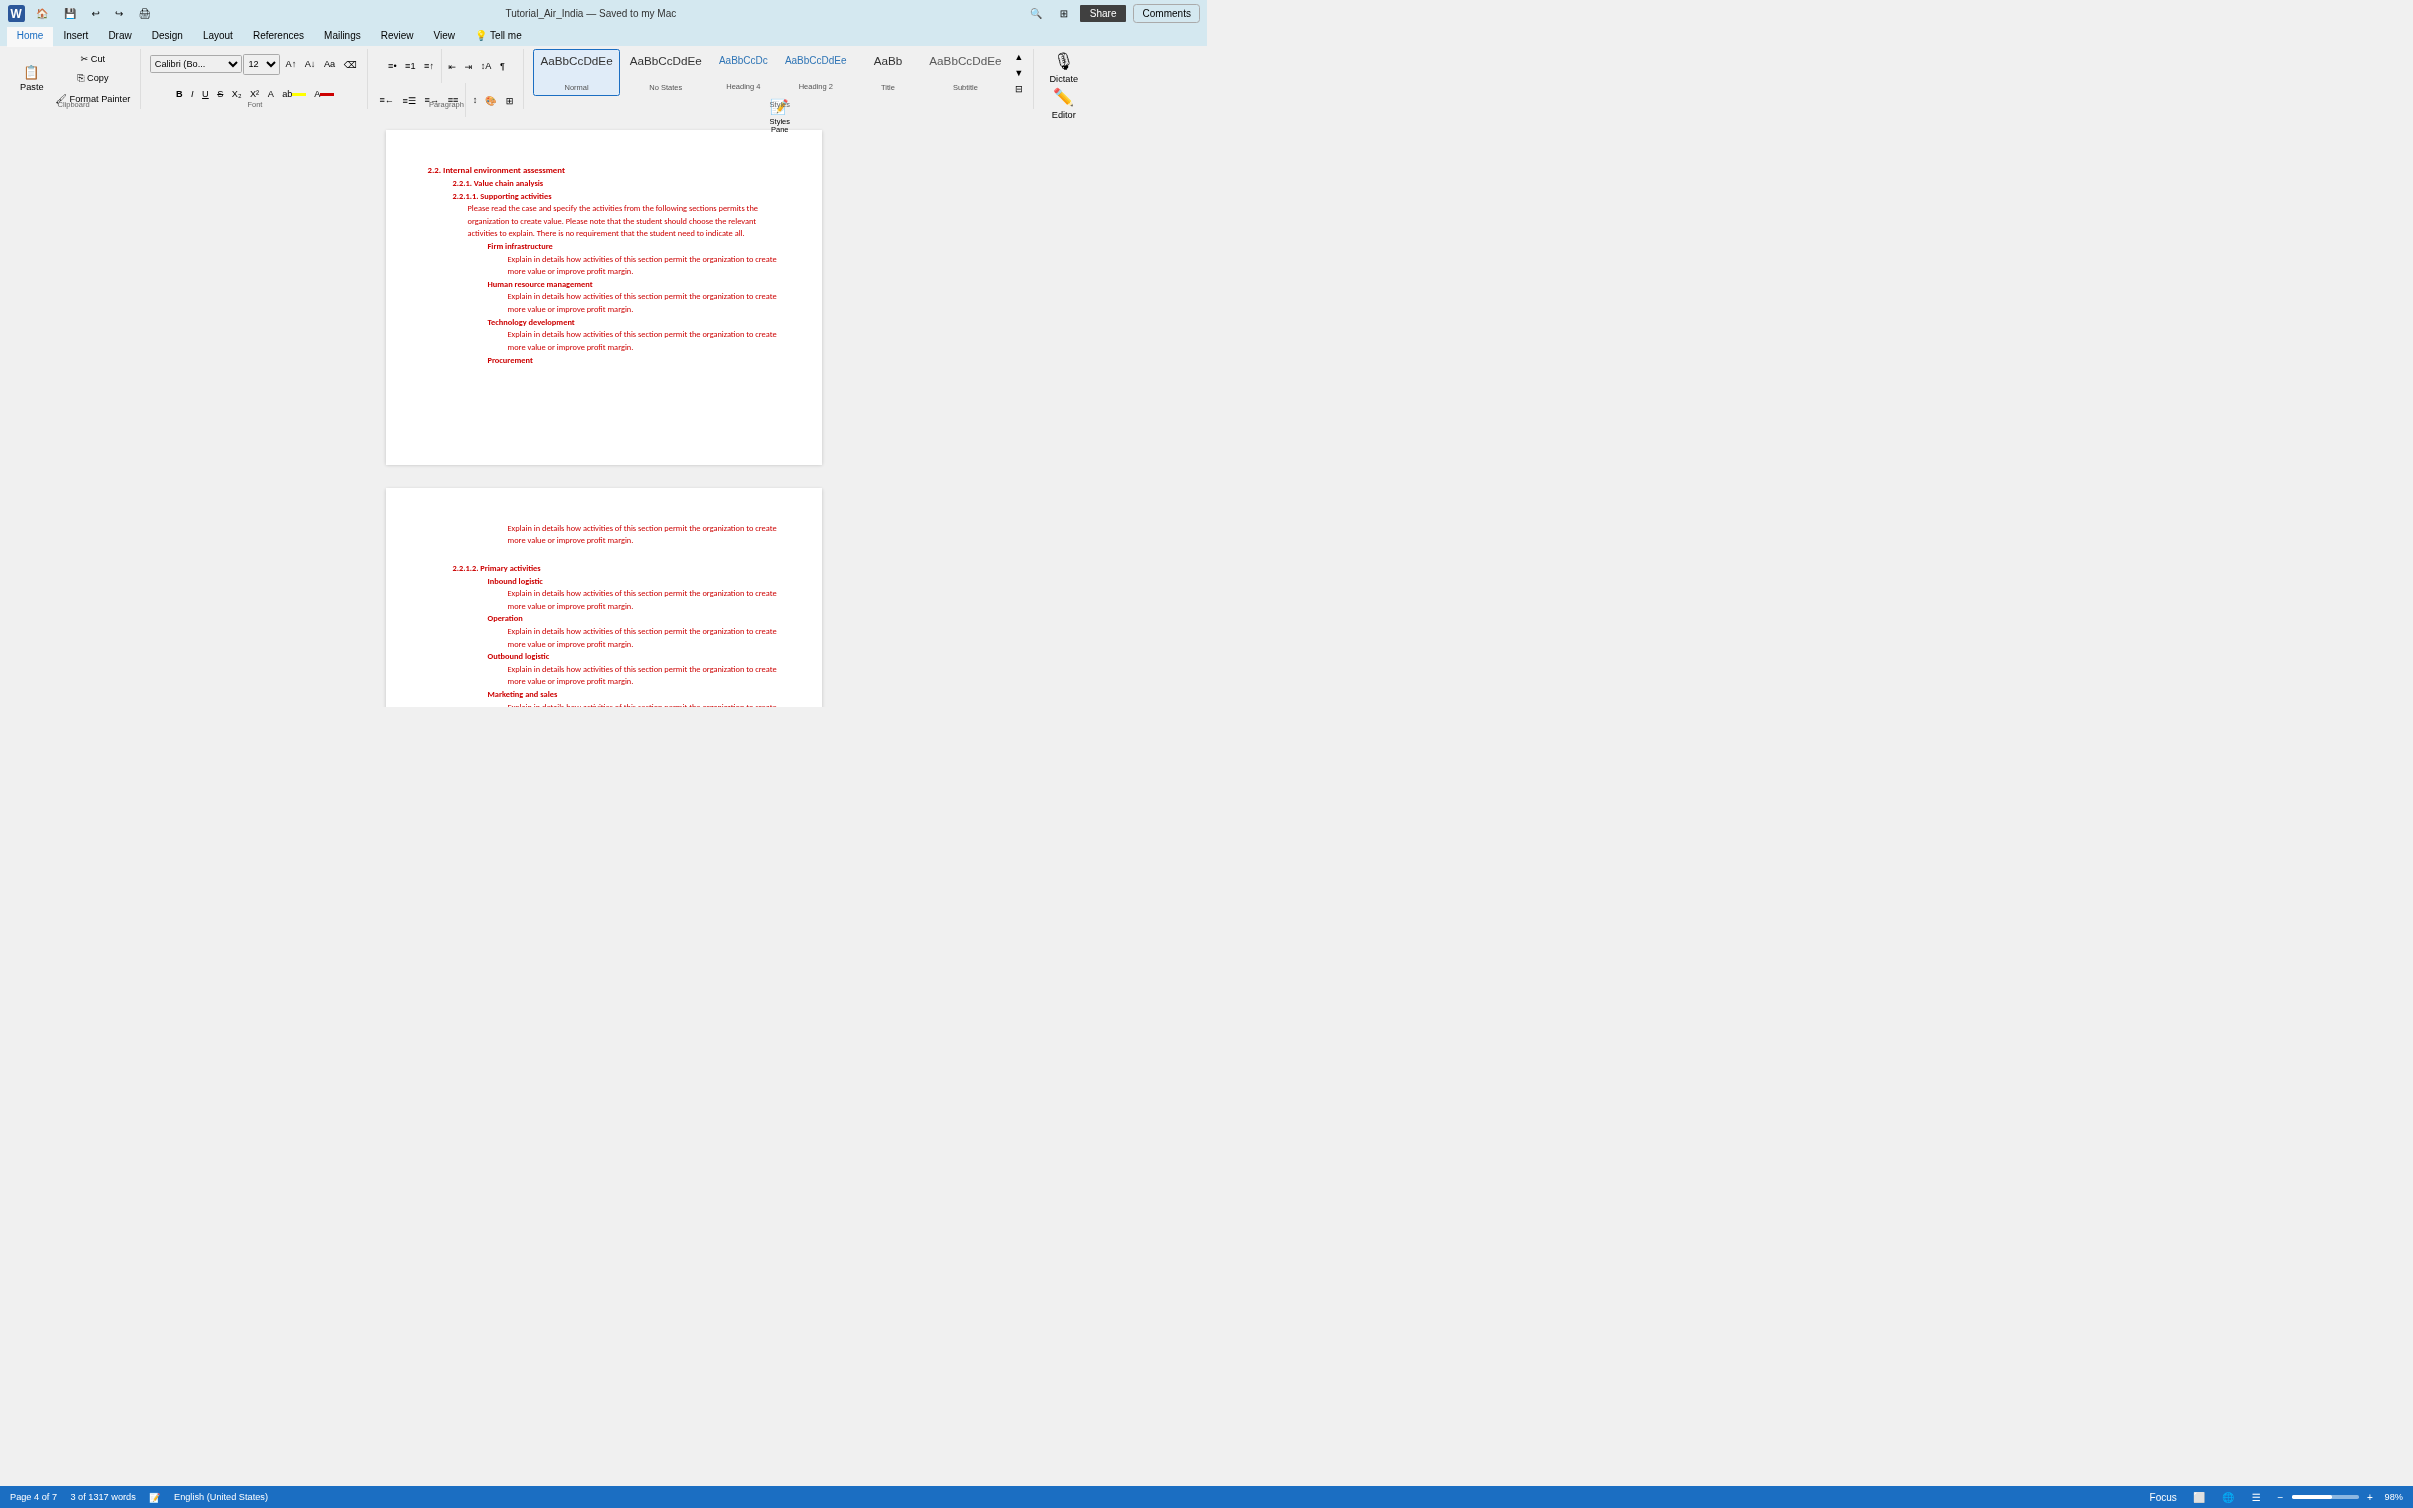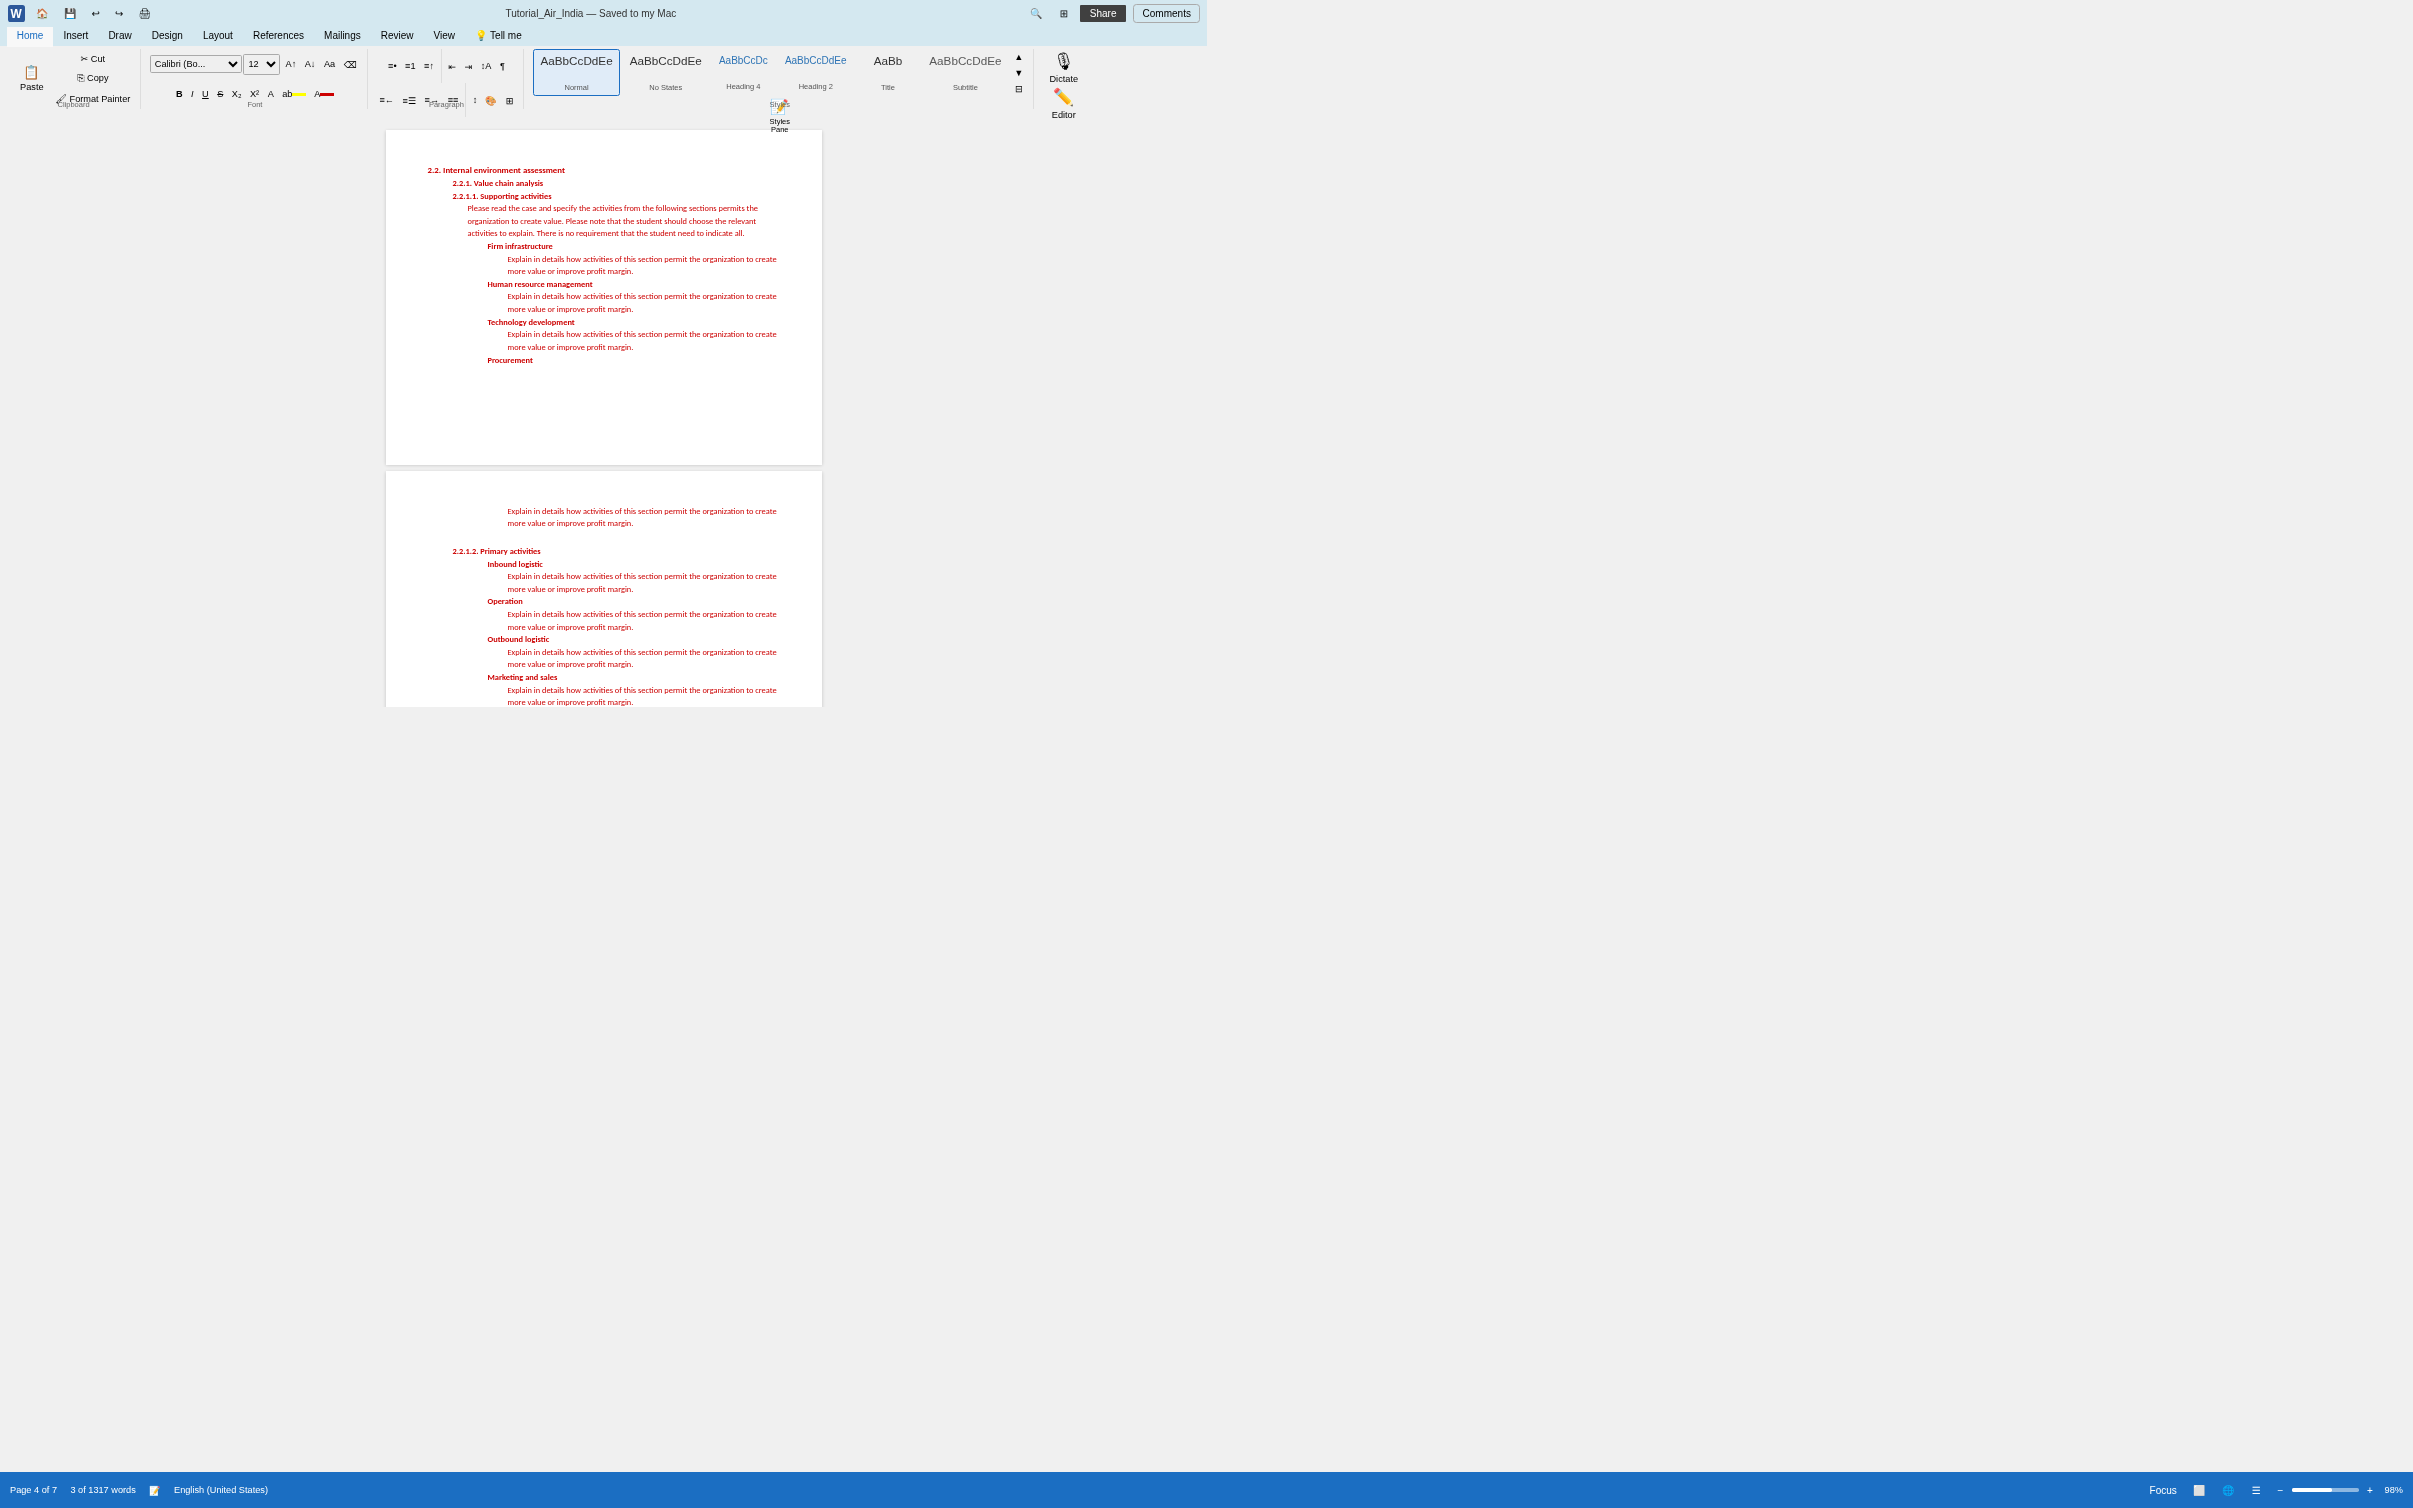--- a/index.html
+++ b/index.html
@@ -233,21 +233,21 @@
       background: #f0f0f0;
       overflow: hidden;
     }
     #doc-area {
       flex: 1;
       overflow-y: auto;
       padding: 17px 0;
       display: flex;
       flex-direction: column;
       align-items: center;
-      gap: 6px;
+      gap: 23px;
     }
     .page {
       background: white;
       width: 436px;
       min-height: 335px;
       box-shadow: 0 0.8px 3.4px rgba(0,0,0,0.2);
       padding: 34px 42px;
       font-size: 8.4px;
       color: #c00;
       line-height: 1.5;
@@ -259,21 +259,21 @@
     .item-title { color: #c00; font-size: 8.4px; font-weight: bold; display: block; padding-left: 50px; }
     .body-text { color: #c00; font-size: 8.4px; display: block; padding-left: 67px; }
     .indent1 { padding-left: 25px; }
     .indent2 { padding-left: 50px; }
     p { margin: 0; }
 
     
     #status-bar {
       background: #1b6ec2;
       color: white;
-      height: 36px;
+      height: 22px;
       display: flex;
       align-items: center;
       padding: 0 10px;
       font-size: 9.2px;
       gap: 13.4px;
       position: fixed;
       bottom: 0;
       left: 0;
       right: 0;
     }

